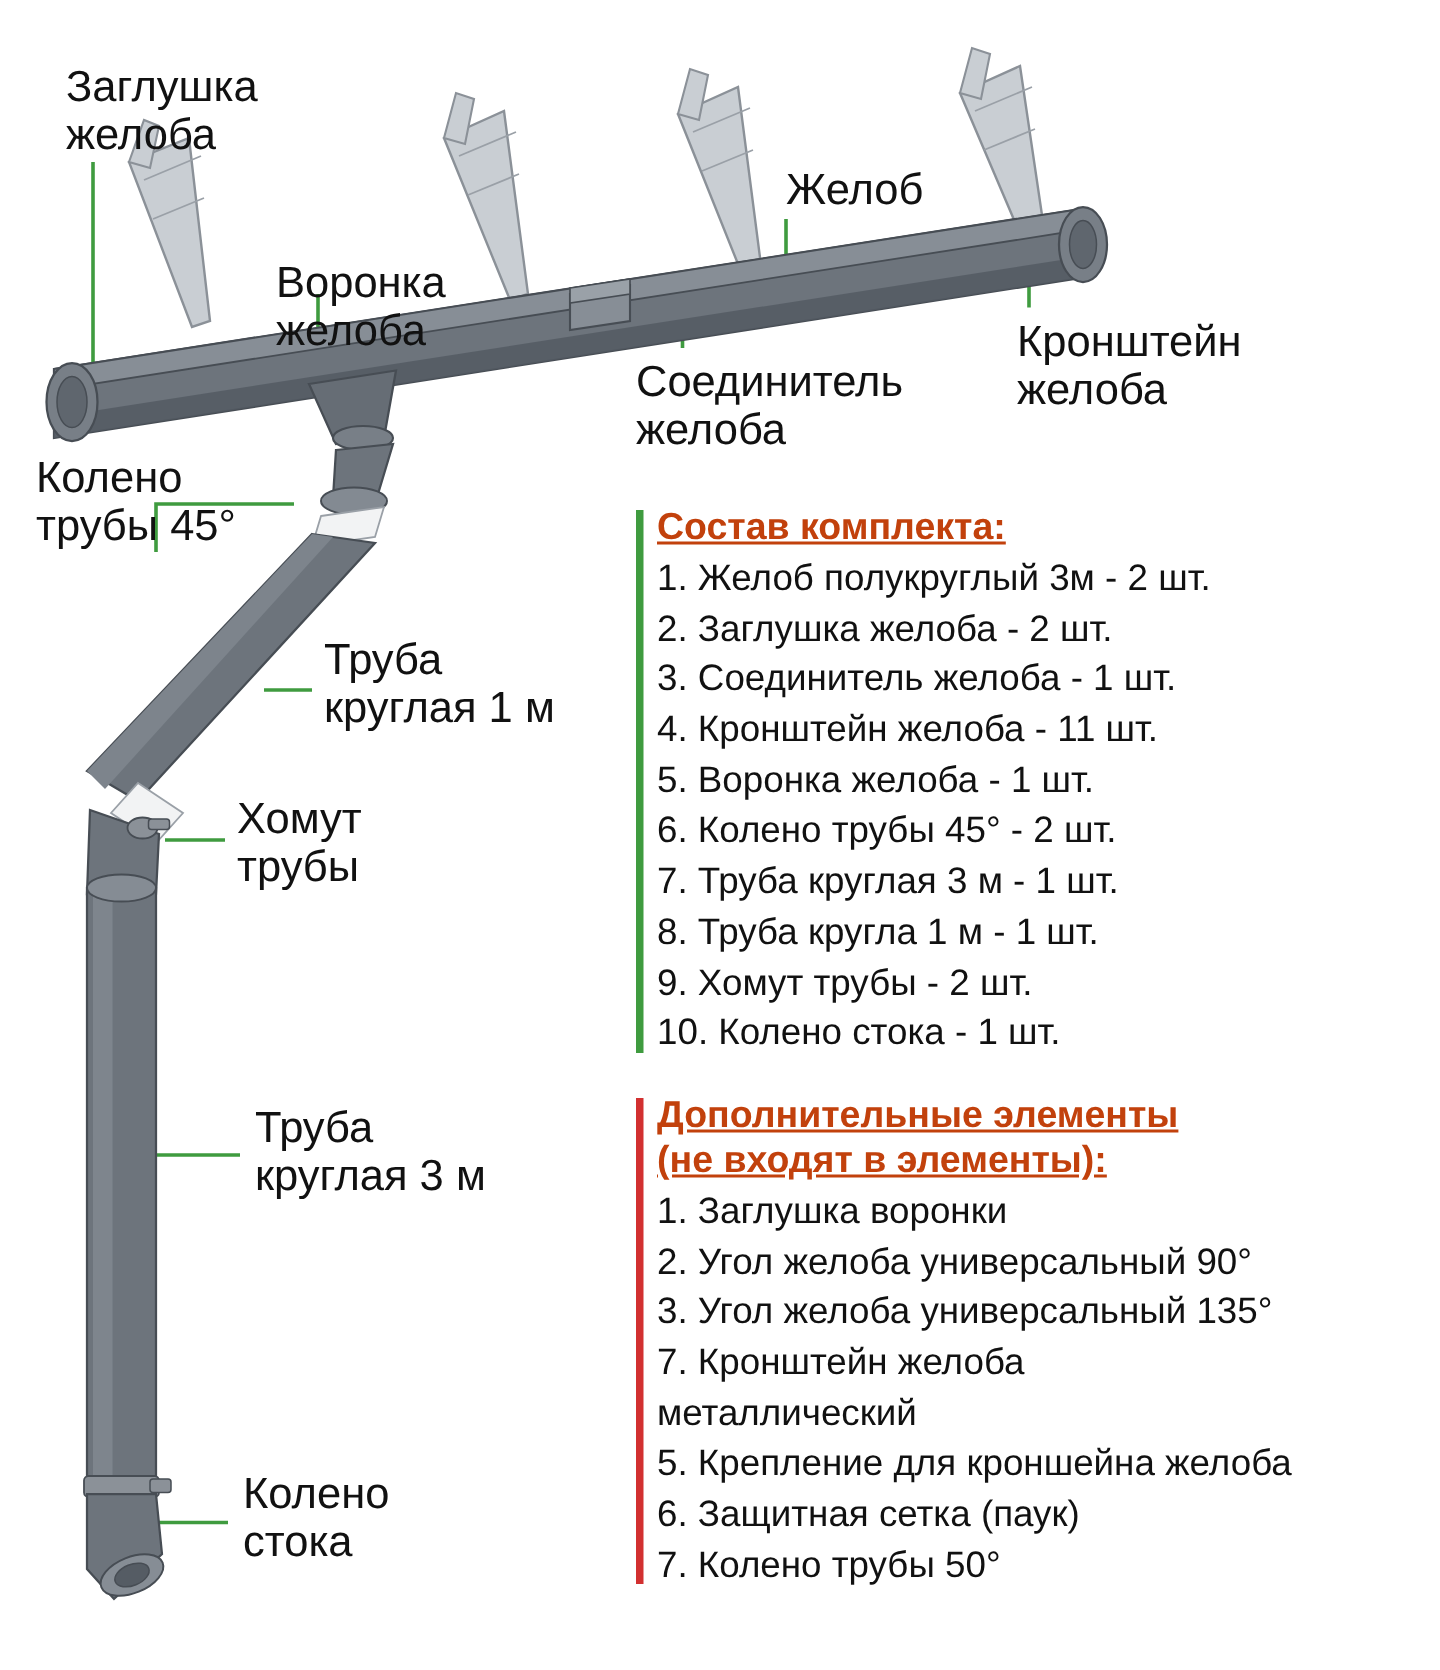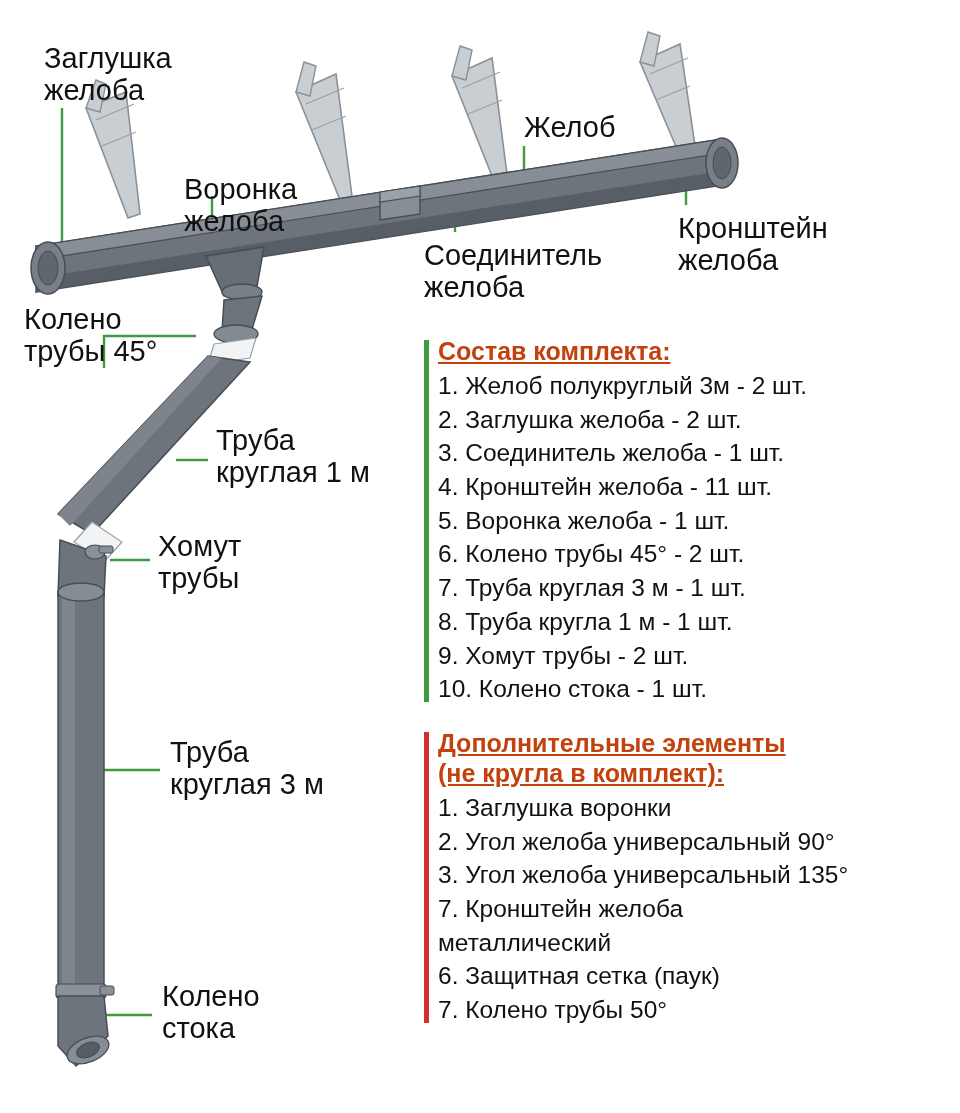--- a/index.html
+++ b/index.html
@@ -230,27 +230,28 @@
         <li>8. Труба кругла 1 м - 1 шт.</li>
         <li>9. Хомут трубы - 2 шт.</li>
         <li>10. Колено стока - 1 шт.</li>
       </ul>
     </div>
 
     <div class="list-block">
       <div class="bar bar-red"></div>
       <div class="list-title two-line">
         <span class="u">Дополнительные элементы</span><br>
-        <span class="u">(не кругла в комплект):</span>
+        <span class="u">(не входят в элементы):</span>
       </div>
       <ul class="list-items">
         <li>1. Заглушка воронки</li>
         <li>2. Угол желоба универсальный 90°</li>
         <li>3. Угол желоба универсальный 135°</li>
         <li>7. Кронштейн желоба
 металлический</li>
+        <li>5. Крепление для кроншейна желоба</li>
         <li>6. Защитная сетка (паук)</li>
         <li>7. Колено трубы 50°</li>
       </ul>
     </div>
 
   </div>
 </div>
 
 </body></html>

